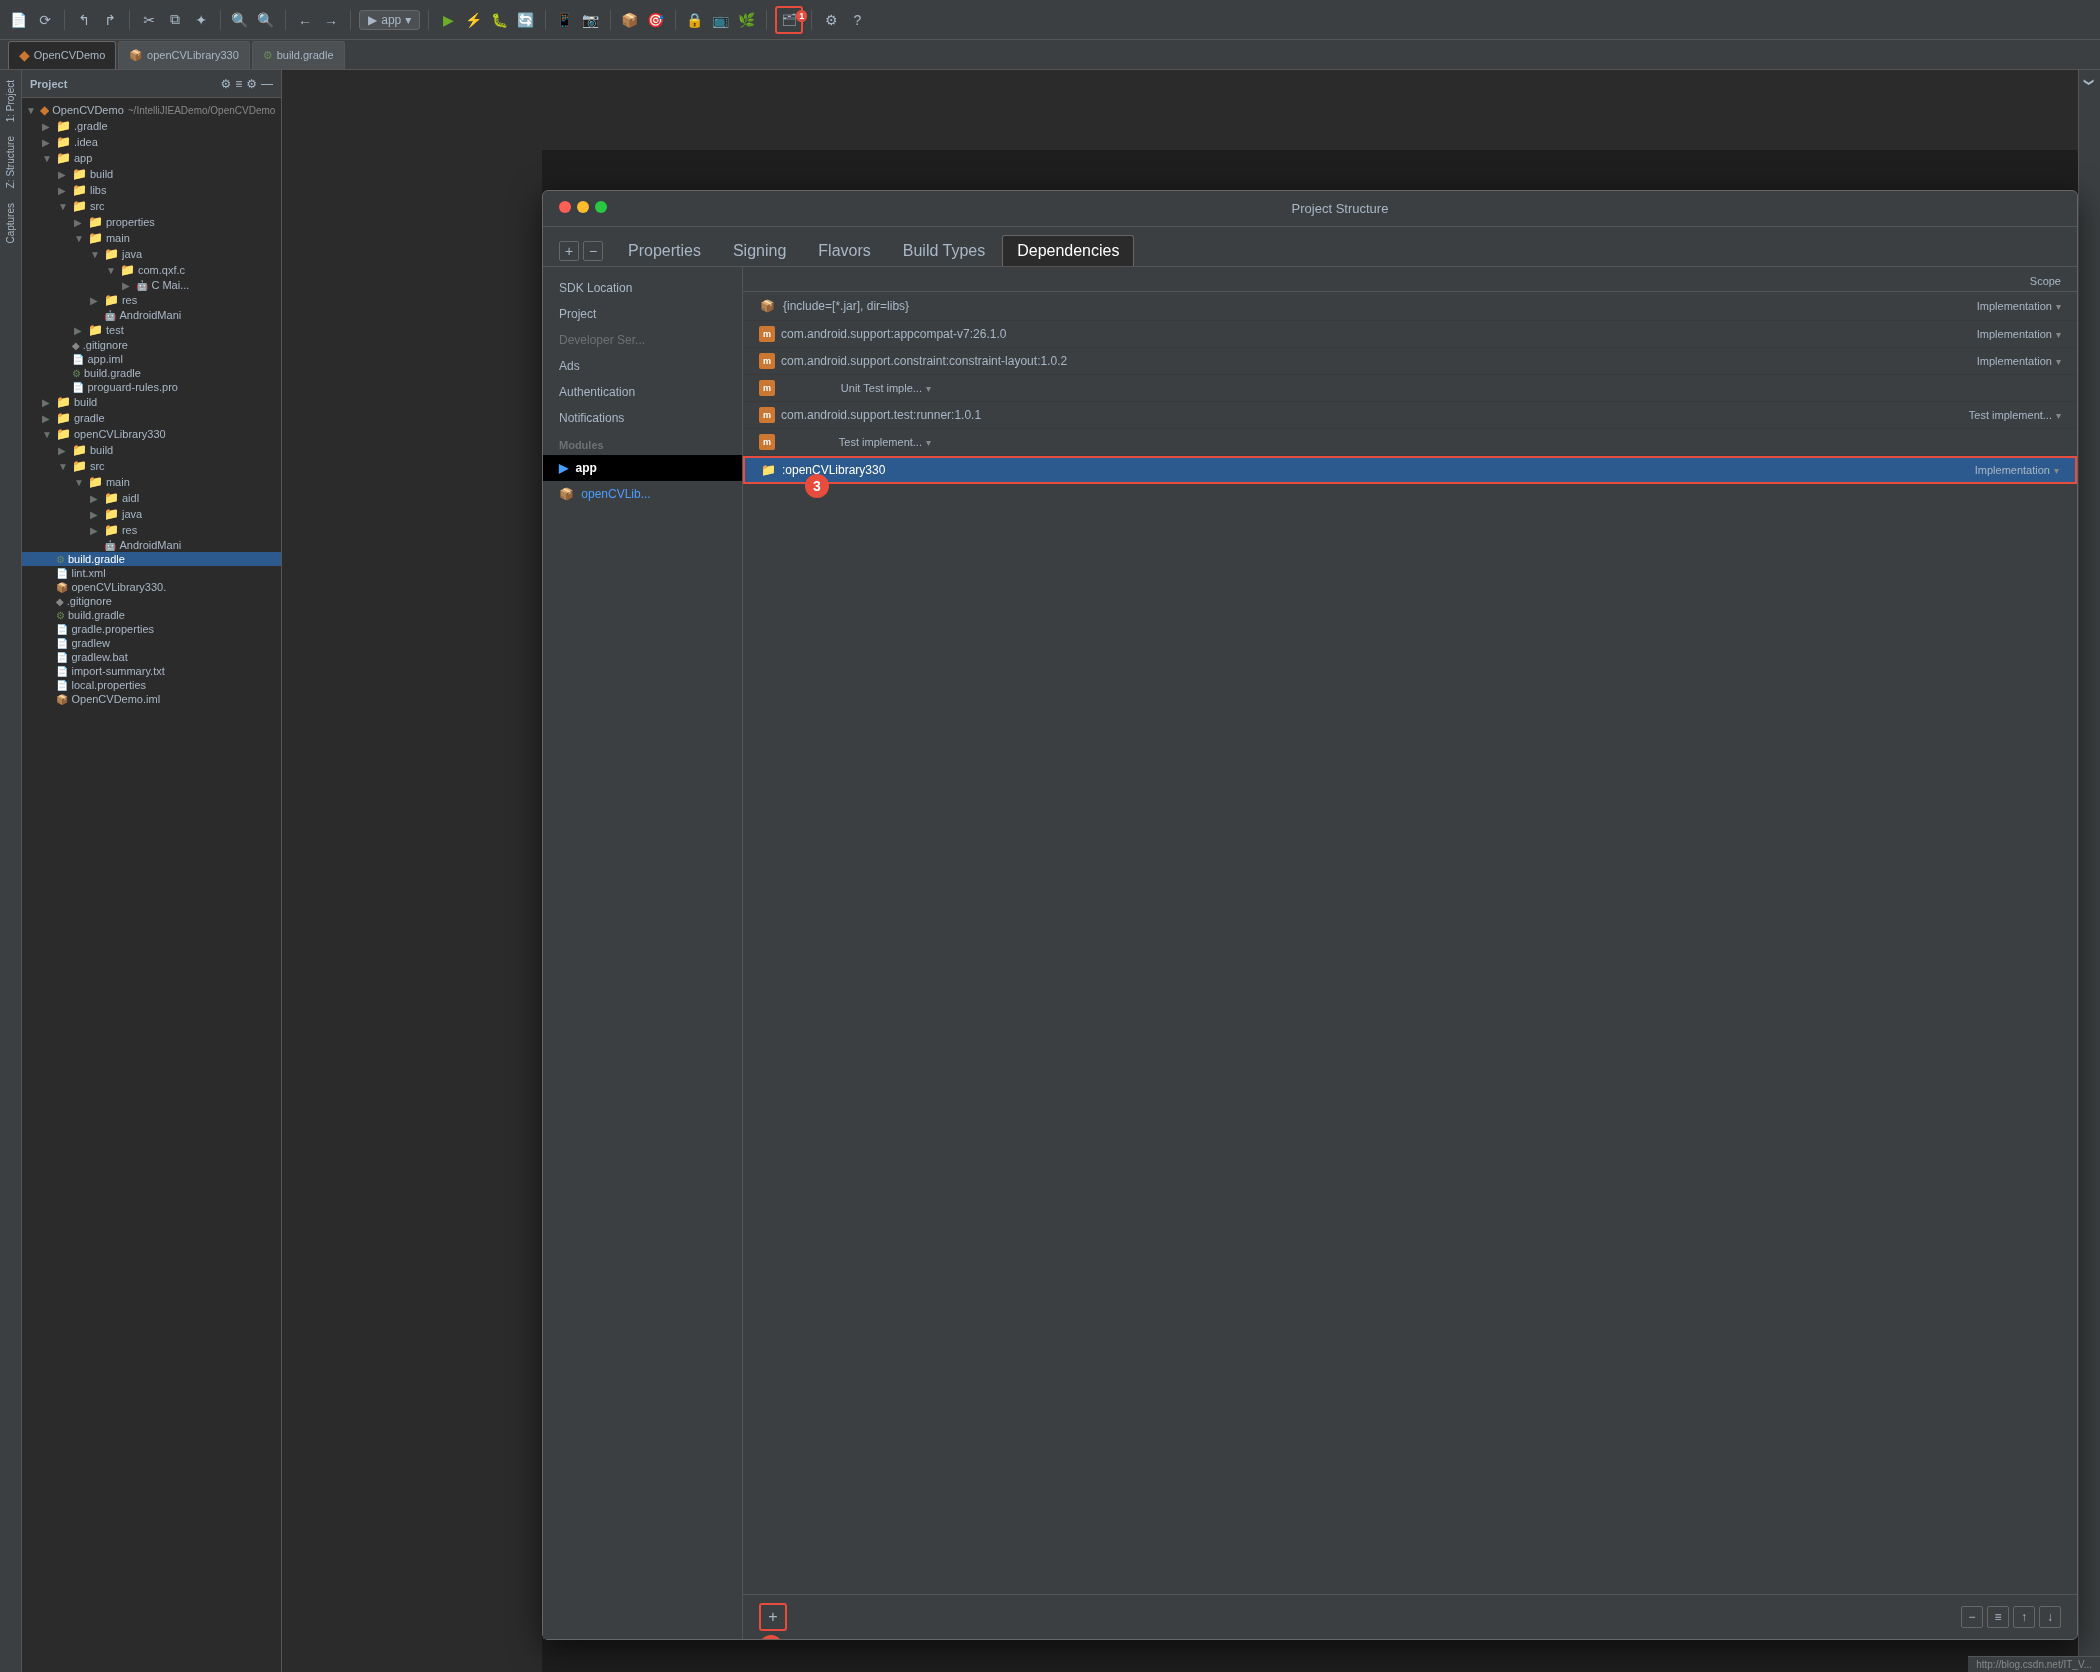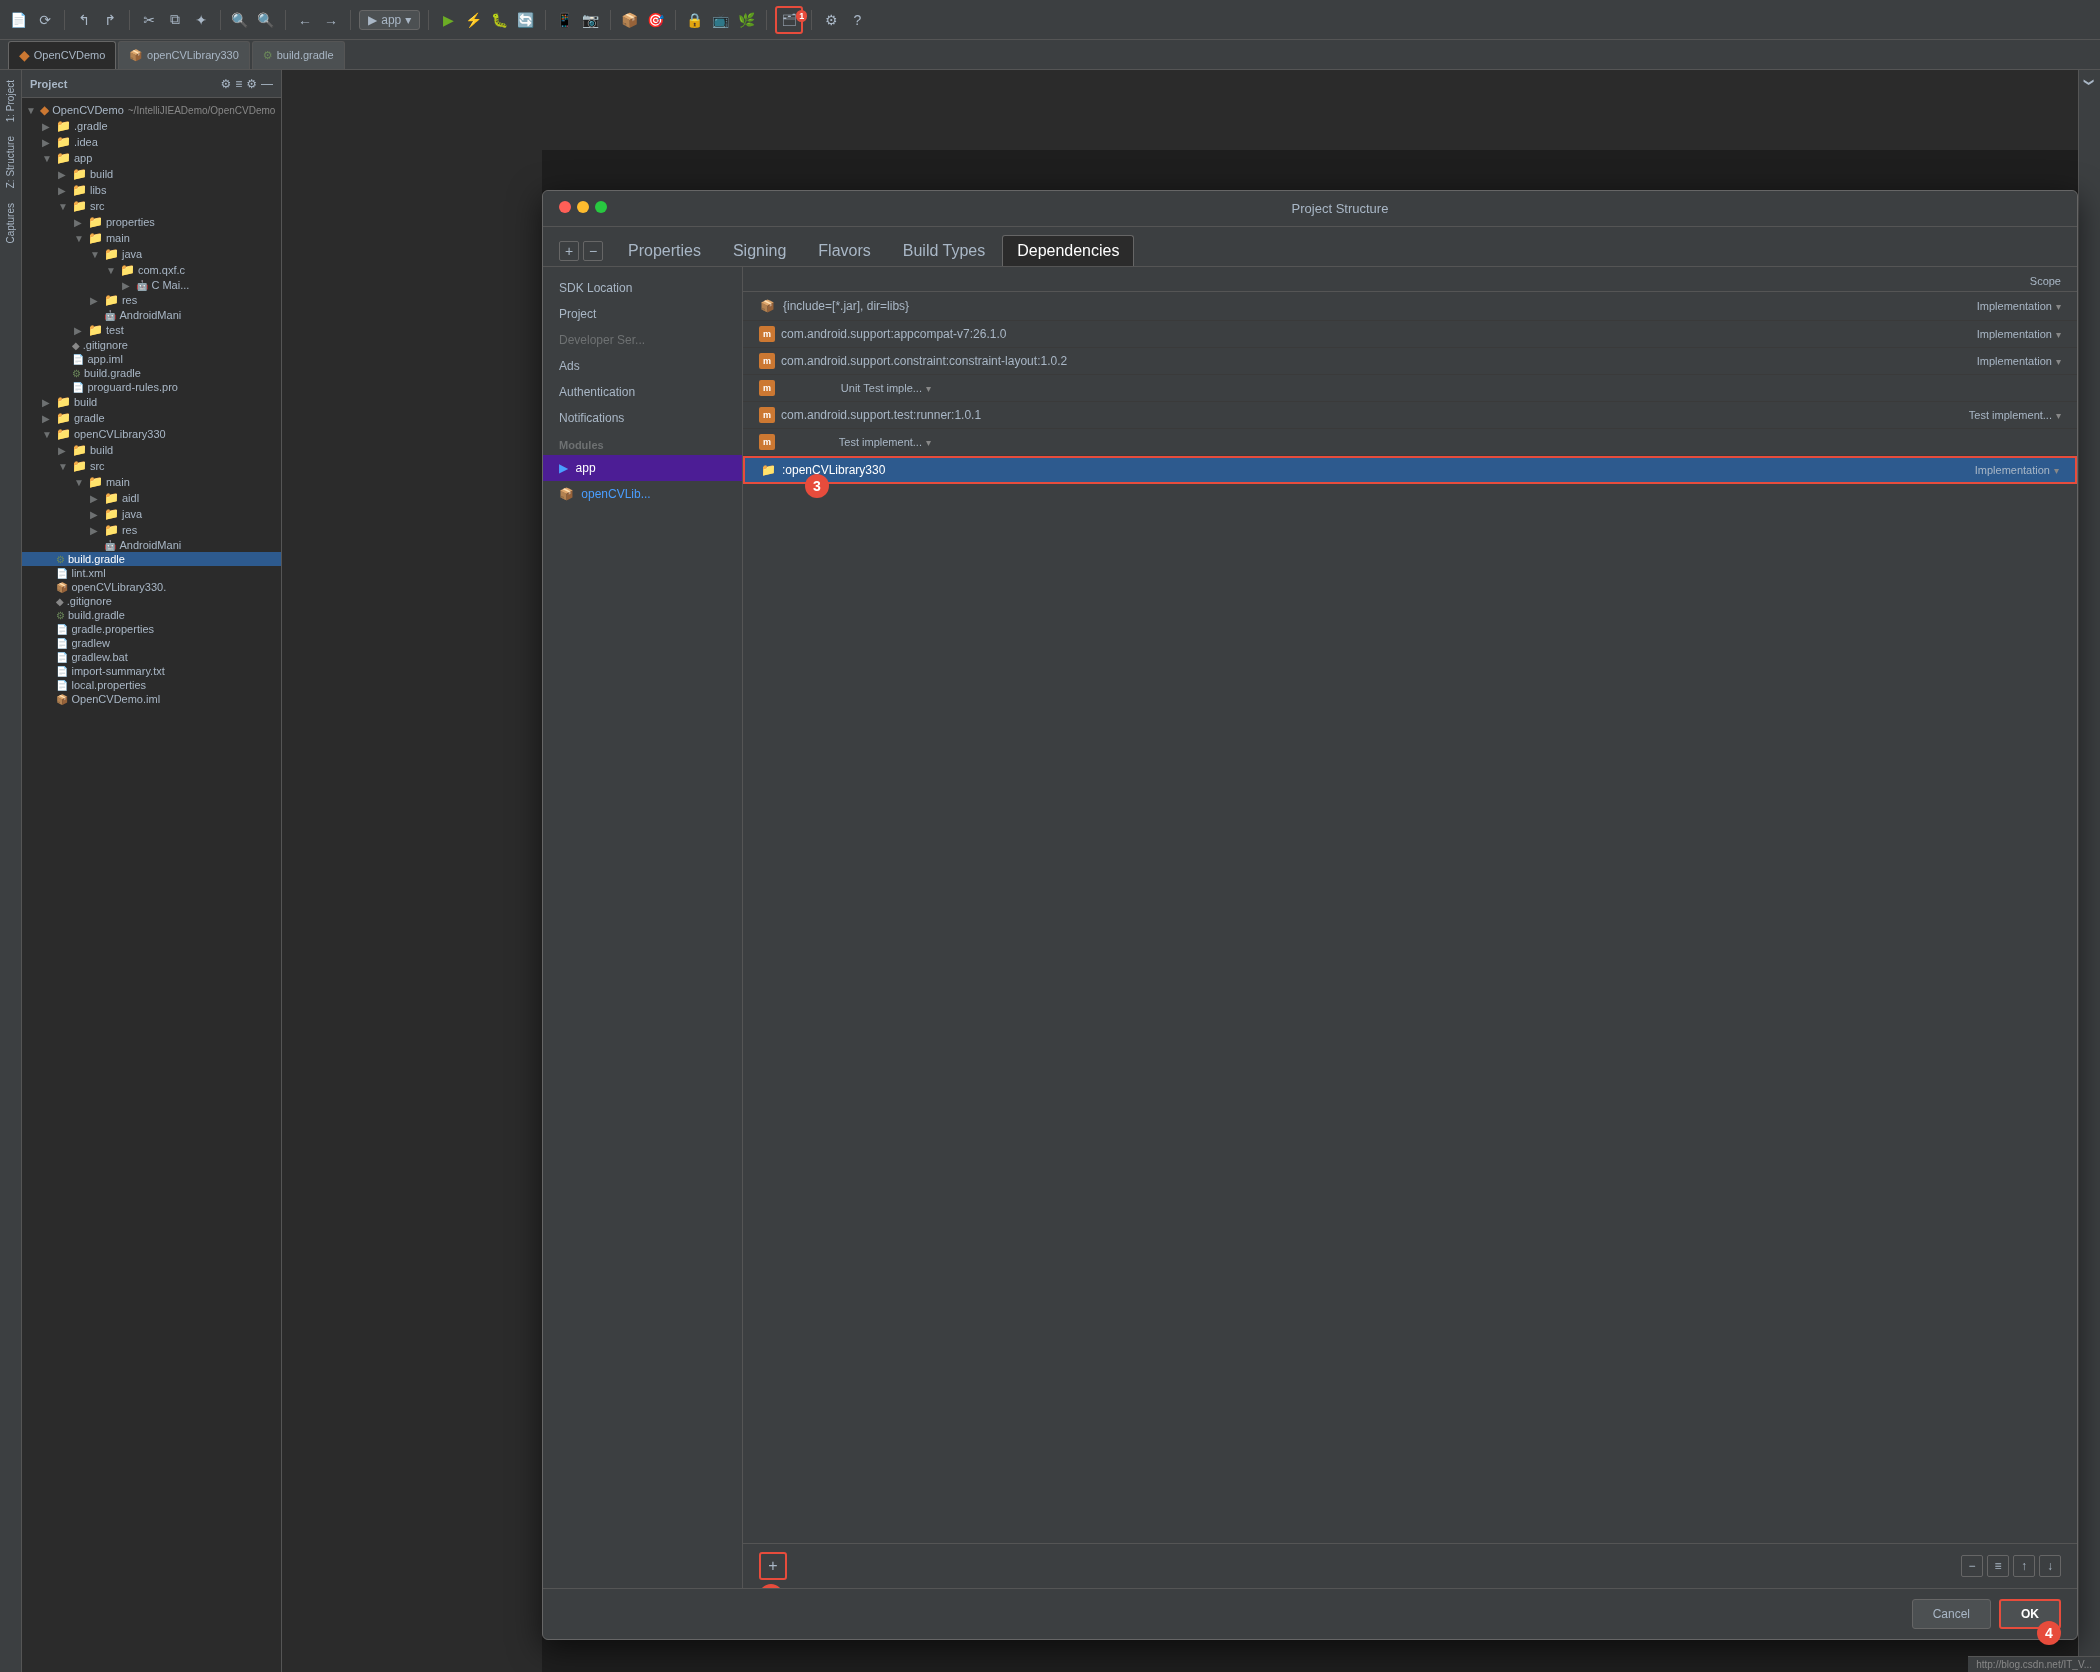--- a/index.html
+++ b/index.html
@@ -304,22 +304,23 @@
       font-weight: bold;
       color: #6e7172;
       font-size: 11px;
       padding: 8px 16px 4px;
     }
     .nav-item.module {
       color: #4a9eff;
       padding-left: 16px;
     }
     .nav-item.module.selected {
-      background: #4c1d95;
+      background: #000000;
       color: #fff;
+      font-weight: bold;
     }
 
     
     .dialog-content {
       flex: 1;
       display: flex;
       flex-direction: column;
       overflow: hidden;
     }
 
@@ -1046,28 +1047,20 @@
                 <button class="bottom-nav-btn">−</button>
                 <button class="bottom-nav-btn">≡</button>
                 <button class="bottom-nav-btn">↑</button>
                 <button class="bottom-nav-btn">↓</button>
               </div>
             </div>
 
           </div>
         </div>
 
-        <div class="dialog-footer">
-          <button class="footer-btn">Cancel</button>
-          <div style="position:relative;display:inline-block;">
-            <button class="footer-btn ok">OK</button>
-            
-            <div class="step-label" style="bottom:-16px;right:0px;font-size:14px;width:24px;height:24px;">4</div>
-          </div>
-        </div>
 
       </div>
     </div>
   </div>
 
   <div class="side-tabs-right">
     <div class="side-tab" style="transform:rotate(0deg);writing-mode:vertical-rl;padding:8px 3px;">❯</div>
   </div>
 </div>
 

